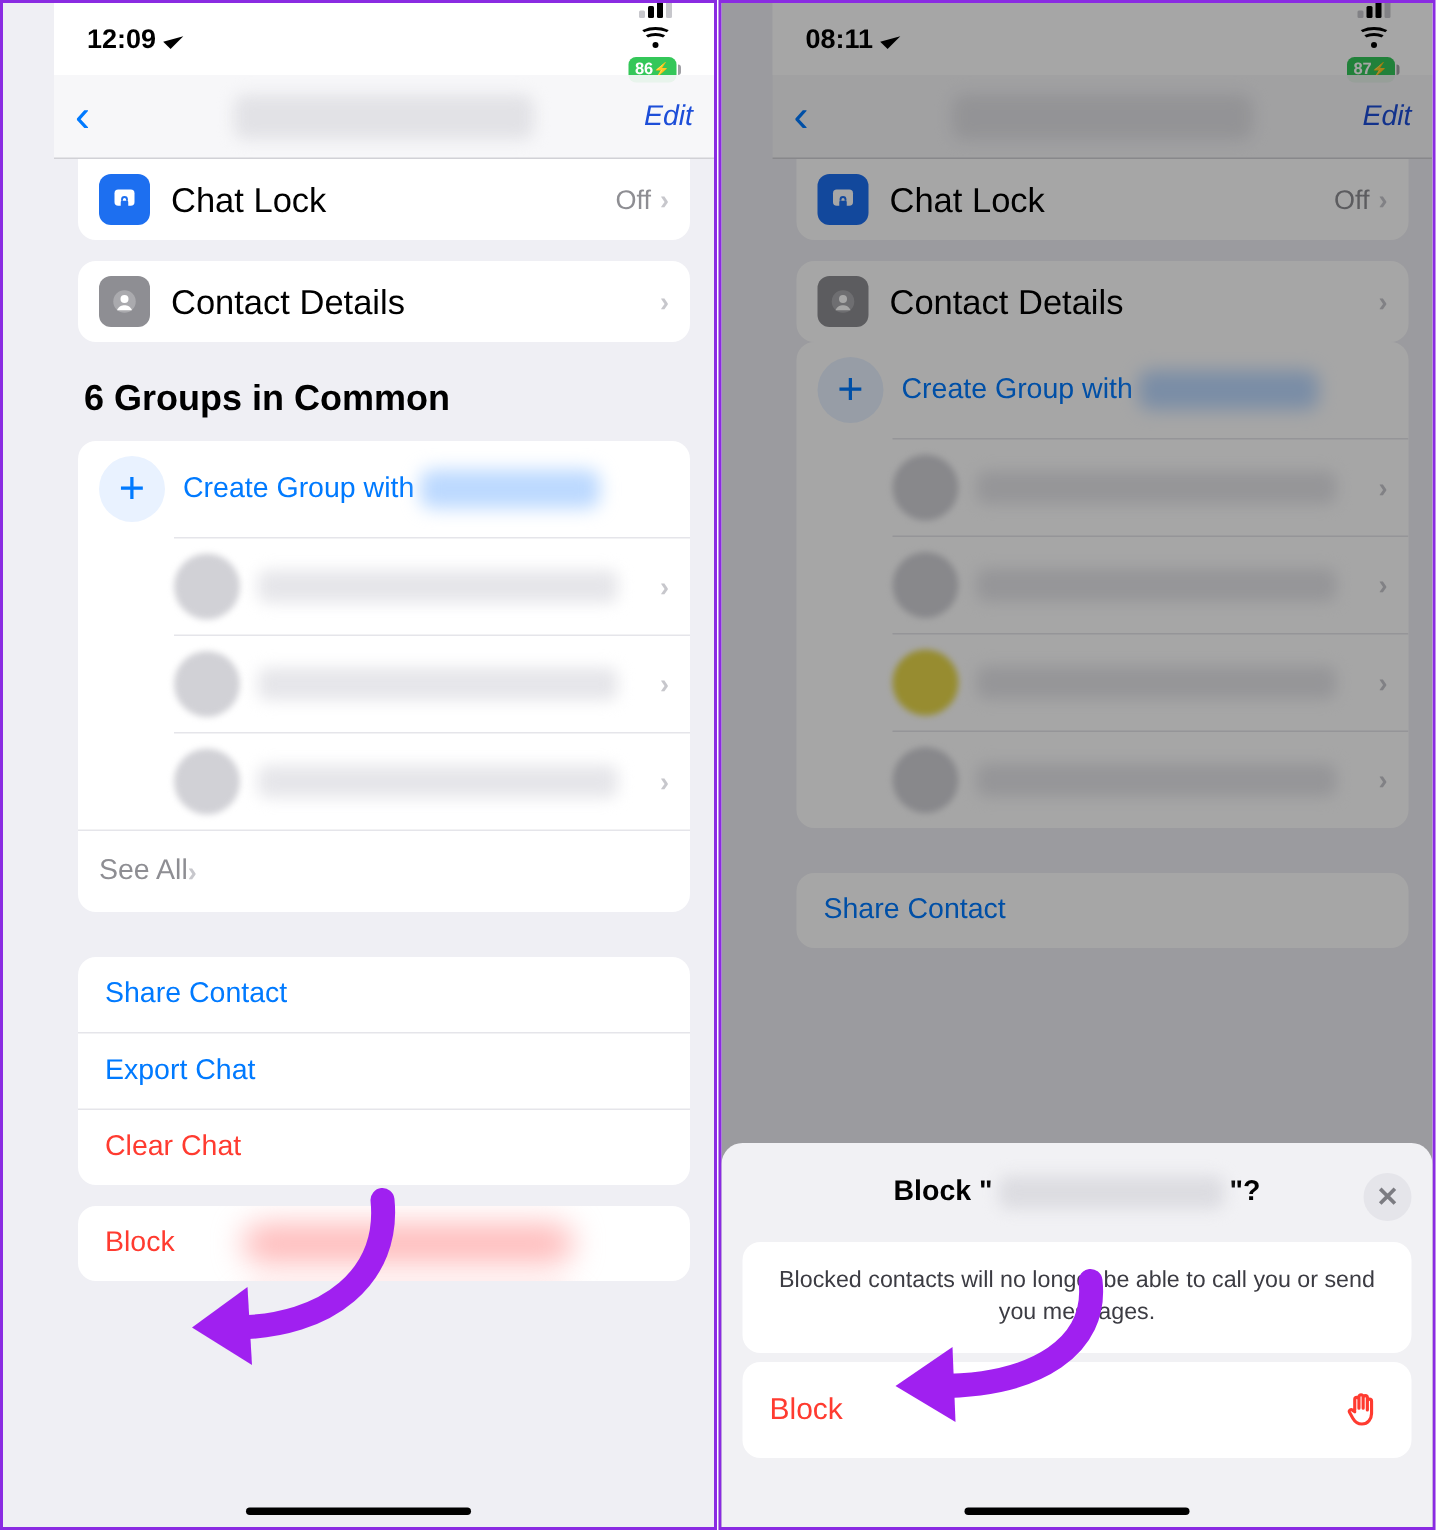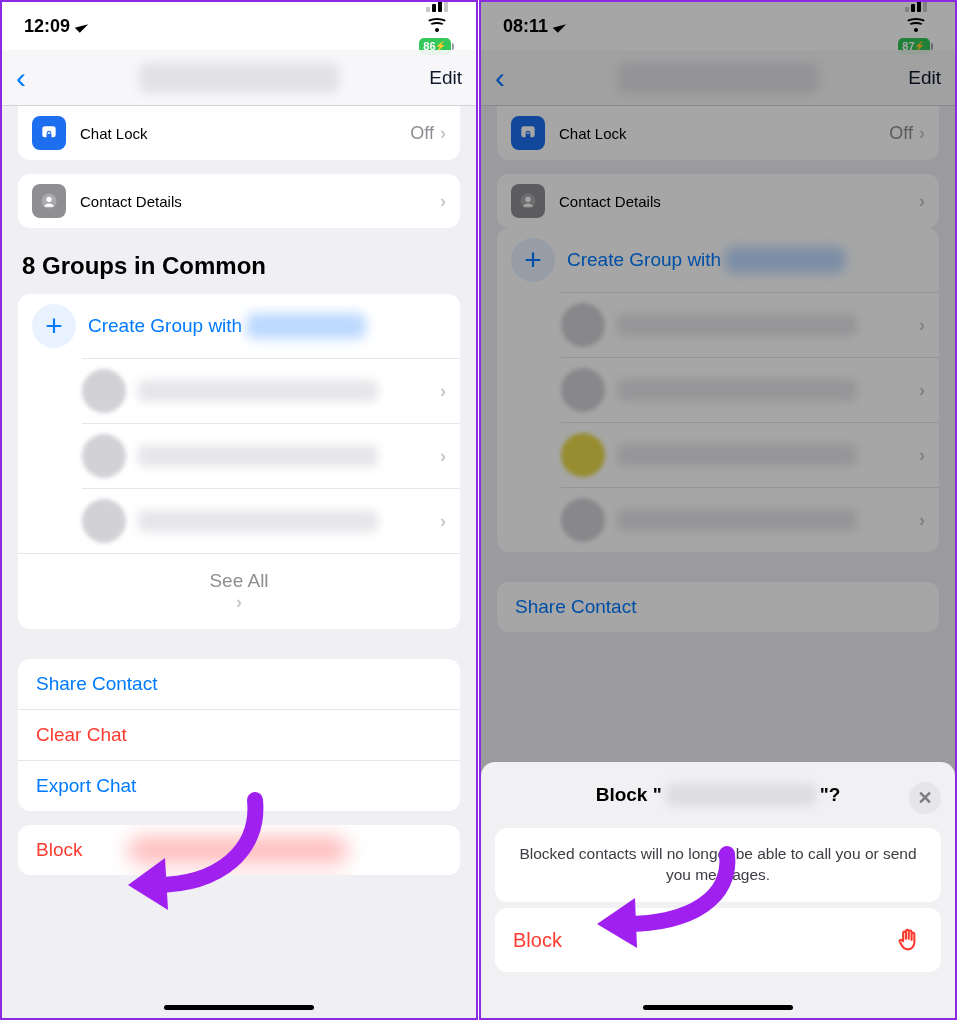--- a/index.html
+++ b/index.html
@@ -1,17 +1,17 @@
 <!DOCTYPE html>
 <html><head>
 <meta charset="utf-8">
 <style>
   * { box-sizing: border-box; margin: 0; padding: 0; font-family: -apple-system, "SF Pro Text", "Helvetica Neue", Arial, sans-serif; }
   body { background: #fff; width: 961px; height: 1024px; display: flex; }
-  .phone { width: 478px; height: 1020px; border: 2px solid #8a2be2; position: relative; overflow: hidden; background: #efeff4; }
+  .phone { width: 478px; height: 1020px; border: 2px solid #8a2be2; position: relative; overflow: hidden; background: #efeff4; padding-left: 34px; }
   .phone.right { margin-left: 1px; }
   
   .status { height: 48px; background: #fff; display: flex; align-items: center; justify-content: space-between; padding: 0 22px; font-size: 18px; font-weight: 600; color: #000; }
   .status-left { display: flex; align-items: center; gap: 6px; }
   .status-right { display: flex; align-items: center; gap: 6px; flex-direction: column; }
   .loc-arrow { width: 0; height: 0; border-left: 7px solid transparent; border-bottom: 12px solid #000; transform: rotate(45deg); margin-left: 2px; }
   .bars { display: flex; align-items: flex-end; gap: 2px; }
   .bars span { width: 4px; background: #000; display: block; border-radius: 1px; }
   .bars span.dim { background: #c7c7cc; }
   .b1{height:5px}.b2{height:8px}.b3{height:11px}.b4{height:14px}
@@ -21,43 +21,43 @@
   .wifi::after{width:12px;height:6px;top:4px}
   .wifi span{width:4px;height:4px;background:#000;border:none;border-radius:50%;top:10px}
   .batt { display:flex; align-items:center; gap:1px; }
   .batt-body{ width:32px; height:17px; background:#34c759; border-radius:5px; position:relative; display:flex; align-items:center; justify-content:center; color:#fff; font-size:11px; font-weight:700; }
   .batt-tip{ width:2px; height:7px; background:#a0a0a5; border-radius:0 2px 2px 0; }
   .bolt{font-size:9px; display:inline;}
   
   .nav { height: 56px; background: rgba(247,247,248,0.92); border-bottom: 0.5px solid #d1d1d6; display: flex; align-items:center; justify-content: space-between; padding: 0 14px; position: relative; }
   .back-chevron { color:#007aff; font-size:30px; font-weight:300; line-height:1; }
   .nav-title-blur { width: 200px; height: 30px; background: #e2e2e6; border-radius: 8px; filter: blur(5px); position:absolute; left:50%; transform:translateX(-50%); }
-  .edit { color:#0f172a; font-size:19px; }
+  .edit { color:#1d4ed8; font-size:19px;font-style:italic; }
   
   .content { background:#efeff4; overflow:hidden; height: calc(1020px - 48px - 56px); }
   
   .card { background:#fff; margin: 0 16px; border-radius: 12px; overflow:hidden; }
   .row { display:flex; align-items:center; min-height:54px; padding: 8px 14px; position:relative; }
-  .row .label { flex:1; font-size:15px; color:#000; }
+  .row .label { flex:1; font-size:23px; color:#000; }
   .row .detail { color:#8e8e93; font-size:18px; margin-right:6px; }
   .chev { color:#c7c7cc; font-size:18px; font-weight:700; }
   .row-icon { width:34px; height:34px; border-radius:8px; display:flex; align-items:center; justify-content:center; margin-right:14px; flex-shrink:0; }
   .icon-chatlock{ background:#1d6ff0; }
   .icon-contact{ background:#8e8e93; }
   .section-title{ font-size:24px; font-weight:700; padding: 24px 20px 14px; color:#000; }
   
   .groups-card .grow{ padding:10px 14px; display:flex; align-items:center; min-height:64px; position:relative; }
   .groups-card .grow + .grow{ border-top:0.5px solid #e5e5ea; margin-left:64px; padding-left:0; }
   .plus-circle{ width:44px; height:44px; border-radius:50%; background:#e9f2ff; display:flex; align-items:center; justify-content:center; color:#007aff; font-size:30px; font-weight:300; margin-right:12px; flex-shrink:0; }
   .create-lbl{ color:#007aff; font-size:19px; }
   .create-blur{ width:120px;height:26px;background:#bcd9ff;border-radius:8px;filter:blur(6px);margin-left:4px; }
   .avatar{ width:44px; height:44px; border-radius:50%; background:#d1d1d6; margin-right:12px; flex-shrink:0; filter: blur(2px); }
   .av-y{background:#e8d84a;}
   .line-blur{ width:240px; height:22px; background:#e6e6ea; border-radius:6px; filter: blur(5px); }
-  .see-all{ color:#8e8e93; font-size:19px; padding:16px 14px; display:flex; align-items:center; border-top:0.5px solid #e5e5ea;flex-direction:column; }
+  .see-all{ color:#8e8e93; font-size:19px; padding:16px 14px; display:flex; align-items:center; border-top:0.5px solid #e5e5ea; }
   
   .action-card .arow{ padding:14px 18px; font-size:19px; }
   .action-card .arow + .arow{ border-top:0.5px solid #e5e5ea; }
   .blue{ color:#007aff; } .red{ color:#ff3b30; }
   .spacer-sm{height:14px;} .spacer-md{height:30px;}
   
   .hl-blur{ position:absolute; left:110px; width:220px; height:26px; background: #ffb9b9; border-radius: 14px; filter: blur(10px); z-index:0; }
   
   .home-ind{ position:absolute; bottom:8px; left:50%; transform:translateX(-50%); width:150px; height:5px; background:#000; border-radius:3px; z-index:50;}
   
@@ -139,21 +139,21 @@
               <circle cx="12" cy="12" r="9" fill="#fff" opacity="0.25"></circle>
               <circle cx="12" cy="10" r="3.2" fill="#fff"></circle>
               <path d="M6 19c1-3 4-4 6-4s5 1 6 4" fill="#fff"></path>
             </svg>
         </div>
         <span class="label">Contact Details</span>
         <span class="chev">›</span>
       </div>
     </div>
 
-    <div class="section-title">8 Groups in Common</div>
+    <div class="section-title">6 Groups in Common</div>
 
     <div class="card groups-card">
       <div class="grow">
         <div class="plus-circle">+</div>
         <span class="create-lbl">Create Group with</span>
         <span class="create-blur"></span>
       </div>
       <div class="grow">
         <div class="avatar"></div>
         <div class="line-blur"></div>
@@ -172,22 +172,22 @@
       <div class="see-all">
         <span>See All</span>
         <span class="chev">›</span>
       </div>
     </div>
 
     <div class="spacer-md"></div>
 
     <div class="card action-card">
       <div class="arow blue">Share Contact</div>
+      <div class="arow blue">Export Chat</div>
       <div class="arow red">Clear Chat</div>
-      <div class="arow blue">Export Chat</div>
     </div>
 
     <div class="spacer-sm"></div>
 
     <div class="card action-card" style="position:relative;">
       <div class="hl-blur" style="top:12px;"></div>
       <div class="hl-blur" style="top:60px;"></div>
       <div class="arow red" style="position:relative;z-index:1;">Block</div>
     </div>
   </div>

